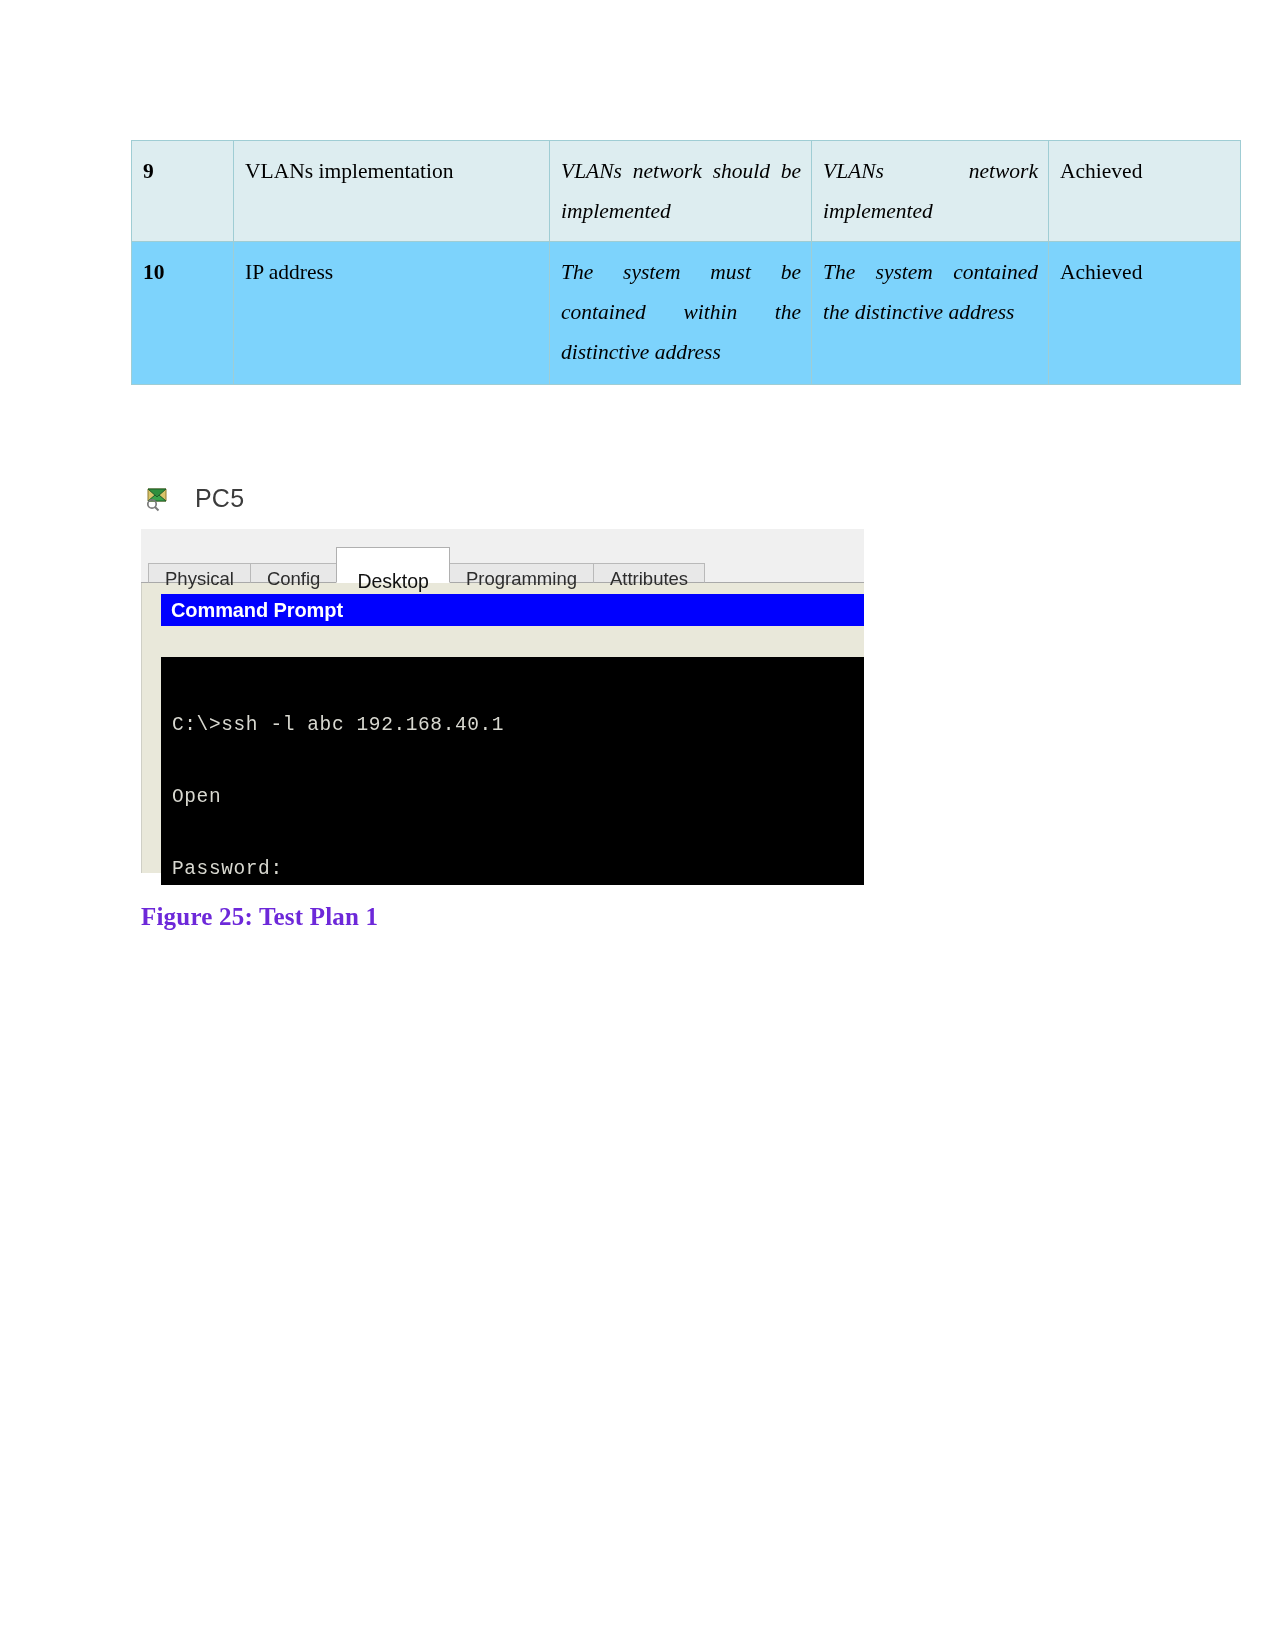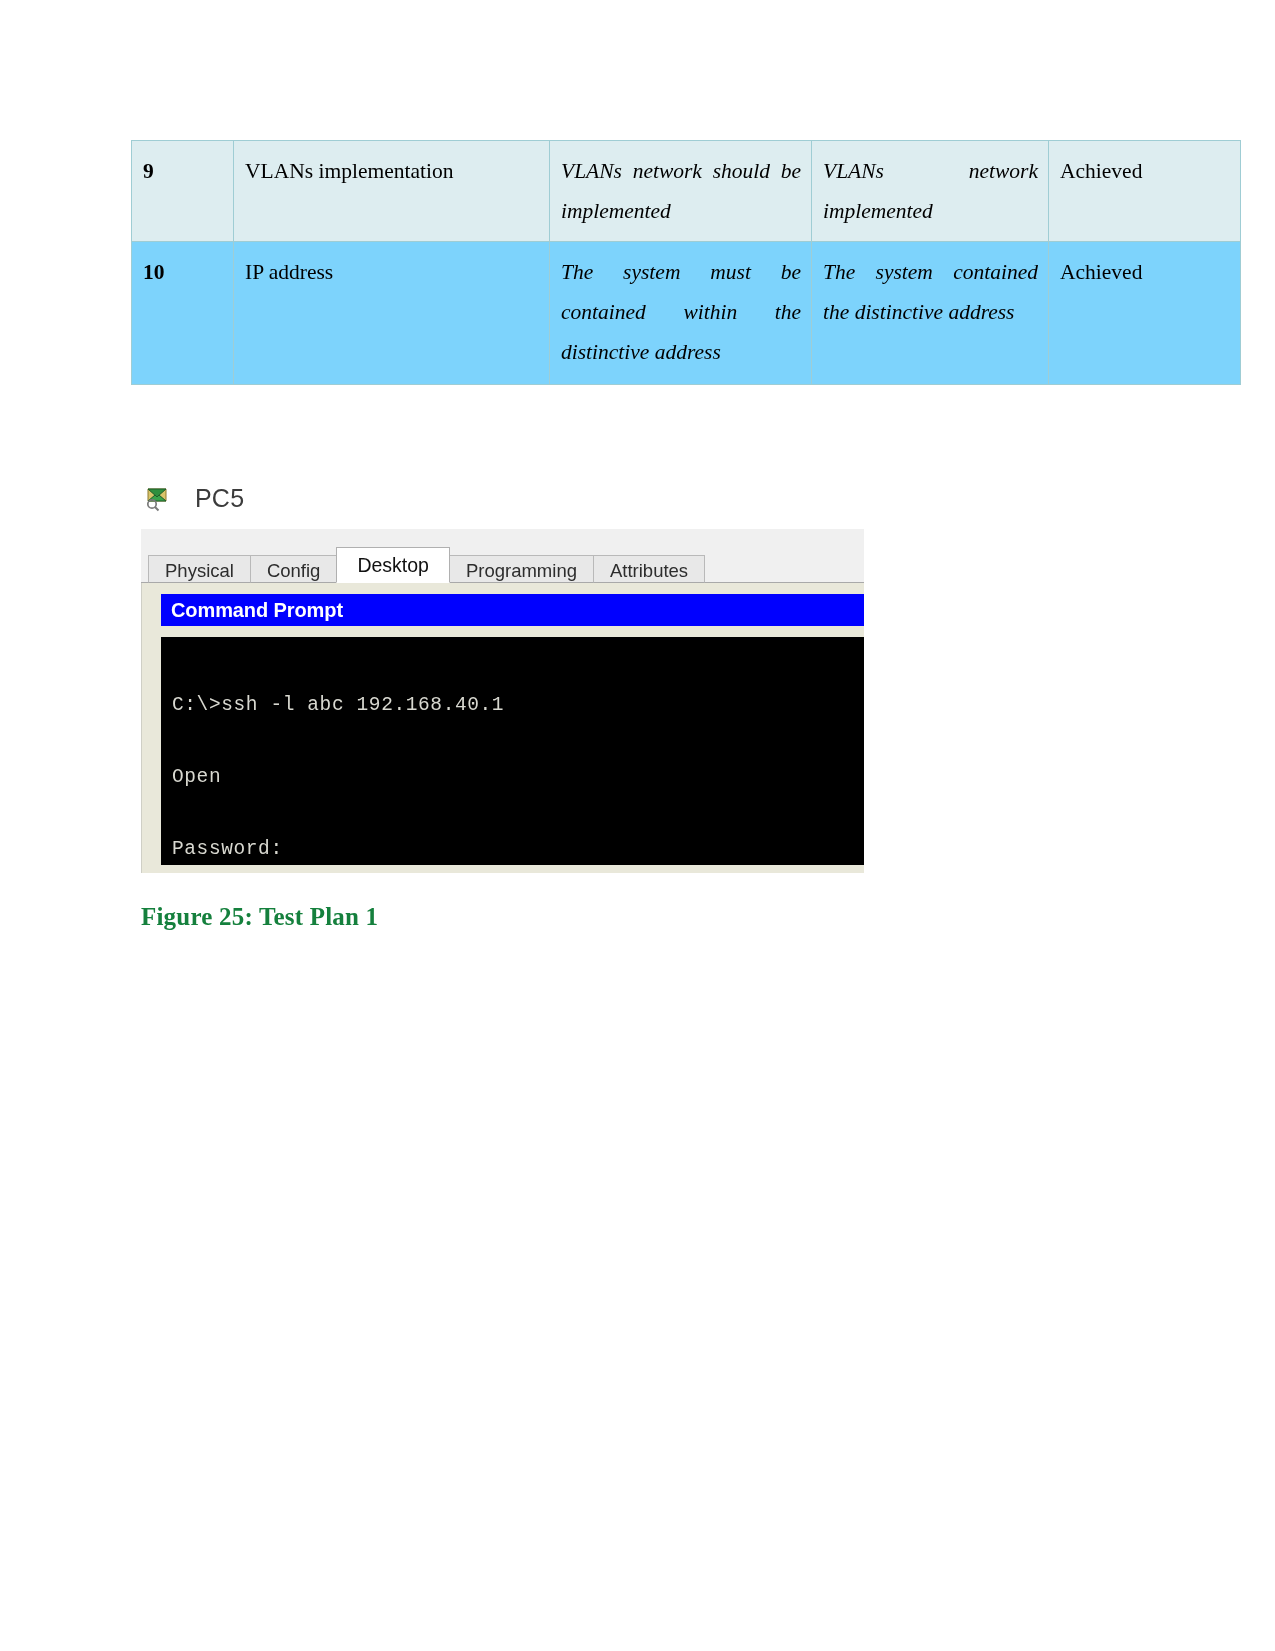--- a/index.html
+++ b/index.html
@@ -98,36 +98,36 @@
     align-items: flex-end;
     height: 36px;
   }
   .pt-tab {
     font-family: "Liberation Sans", sans-serif;
     font-size: 18.5px;
     color: #2d2d2d;
     background: #e8e8e8;
     border: 1px solid #b9b9b9;
     border-bottom: 1px solid #a9a9a9;
-    height: 28px;
+    height: 20px;
     line-height: 30px;
     padding: 0 16px;
     margin-right: -1px;
     box-sizing: border-box;
     white-space: nowrap;
   }
   .pt-tab.active {
     background: #ffffff;
     color: #111111;
     height: 36px;
     line-height: 34px;
     border: 1px solid #b0b0b0;
     border-bottom: 1px solid #ffffff;
     font-size: 19.5px;
-    padding: 0 20px;
+    padding: 16px 20px;
     position: relative;
     z-index: 3;
   }
 
   
   .pt-body {
     background: #e9e8da;
     padding: 11px 0 0 19px;
     height: 290px;
     box-sizing: border-box;
@@ -153,32 +153,33 @@
     height: 228px;
     box-sizing: border-box;
     padding: 8px 0 0 11px;
     font-family: "Liberation Mono", "DejaVu Sans Mono", monospace;
     font-size: 19.5px;
     line-height: 24px;
     color: #d8d8d0;
     letter-spacing: .6px;
     overflow: hidden;
     white-space: pre;
+    margin-top: 20px;
   }
   .terminal .line { height: 24px; }
 
   
   .figure-caption {
     position: absolute;
     left: 141px;
     top: 903px;
     font-family: "Liberation Serif", serif;
     font-weight: bold;
     font-size: 25px;
-    color: #15803d;
+    color: #6d28d9;
     letter-spacing: .2px;
   }
 </style>
 </head>
 <body>
 
 <table class="doc-table">
   <tbody>
     <tr class="row-shaded">
       <td class="col-num cell-num">9</td>

